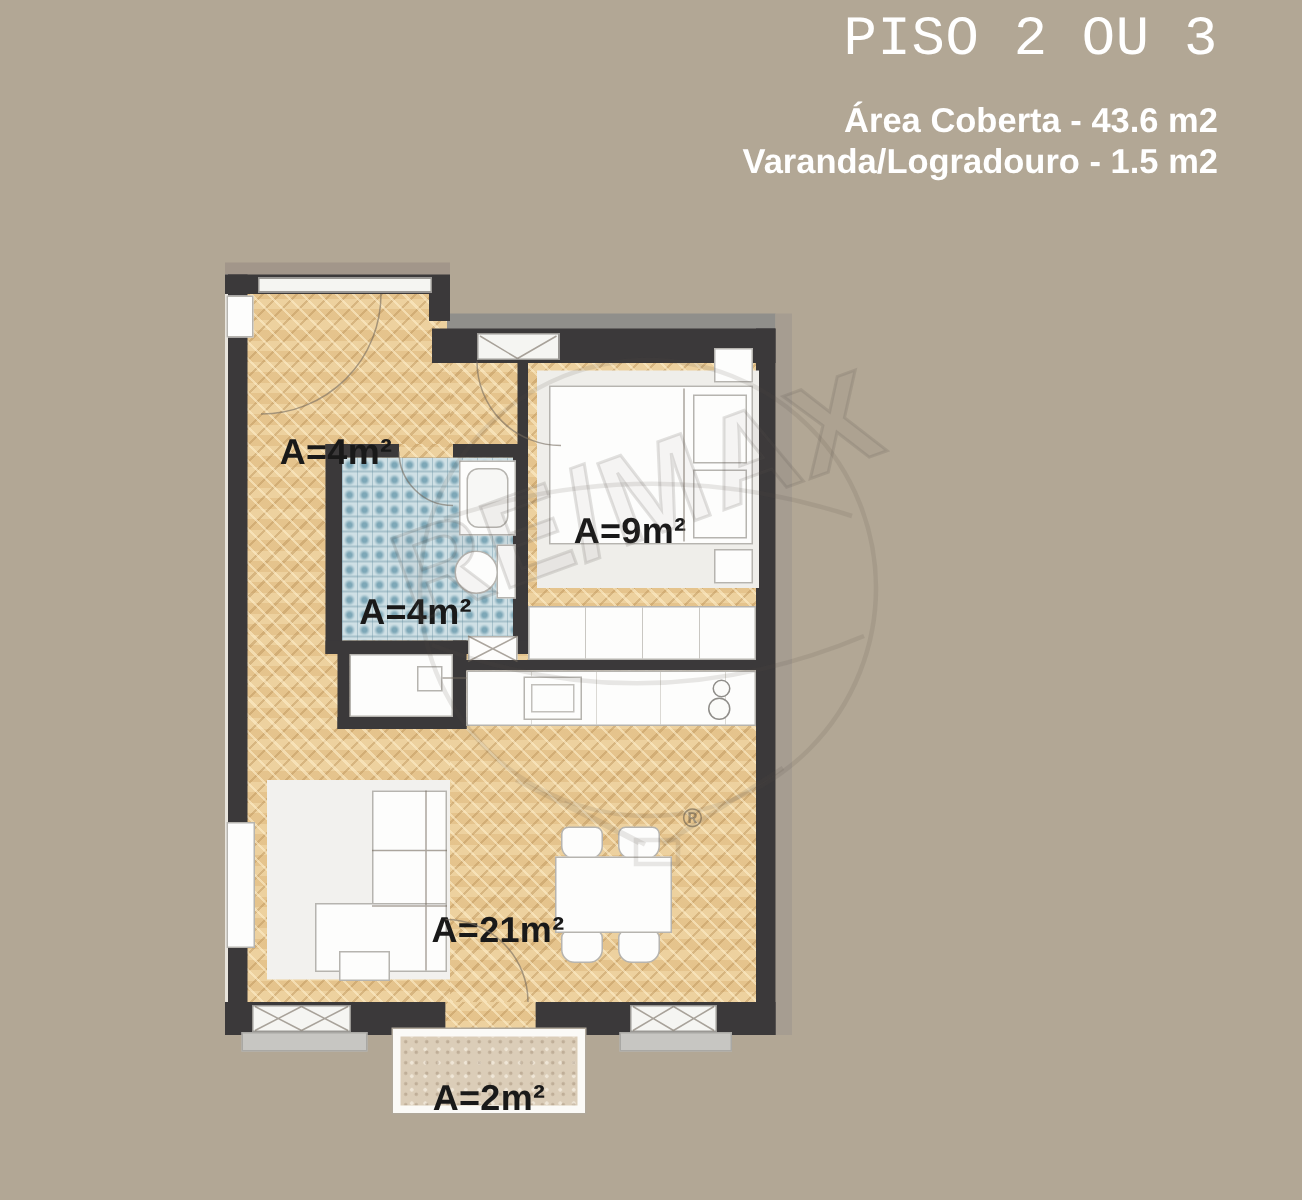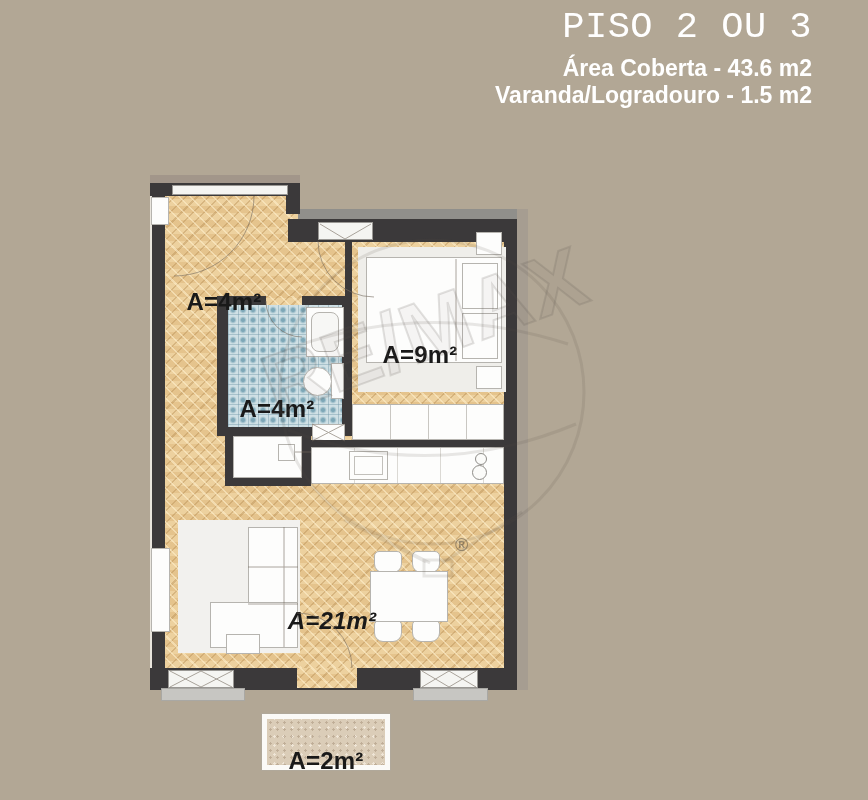--- a/index.html
+++ b/index.html
@@ -8,21 +8,21 @@
     background:#b2a795;
     font-family:"Liberation Sans", sans-serif;
   }
   .abs{position:absolute;}
 
   
   .header{position:absolute;top:6px;right:56px;text-align:right;color:#ffffff;}
   .hd-title{font-size:116px;font-weight:700;line-height:.88;letter-spacing:-2px;}
   .hd-sub{font-size:37px;font-weight:400;line-height:1.05;margin-top:2px;letter-spacing:.5px;font-family:Liberation Mono, monospace;}
   .hd-meta{font-size:23px;font-weight:600;line-height:1.2;}
-  .hd-meta.first{margin-top:8px;}
+  .hd-meta.first{margin-top:20px;}
 
   
   .parquet{
     background-color:#e8c995;
     background-image:
       repeating-linear-gradient(45deg, rgba(255,240,205,.55) 0 1.5px, rgba(255,240,205,0) 1.5px 8px),
       repeating-linear-gradient(135deg, rgba(182,140,82,.40) 0 1.5px, rgba(182,140,82,0) 1.5px 8px),
       repeating-linear-gradient(0deg, rgba(242,217,168,.5) 0 7px, rgba(226,190,132,.5) 7px 14px);
   }
   .tile{
@@ -152,28 +152,28 @@
   <div class="abs white" style="left:210px;top:602px;width:88px;height:46px;"></div>
   <div class="abs white" style="left:226px;top:634px;width:34px;height:20px;"></div>
   <div class="abs white" style="left:151px;top:548px;width:19px;height:84px;"></div>
   <div class="abs white" style="left:151px;top:197px;width:18px;height:28px;"></div>
   <div class="abs white chair" style="left:374px;top:551px;width:28px;height:22px;"></div>
   <div class="abs white chair" style="left:412px;top:551px;width:28px;height:22px;"></div>
   <div class="abs white chair" style="left:374px;top:620px;width:28px;height:22px;"></div>
   <div class="abs white chair" style="left:412px;top:620px;width:28px;height:22px;"></div>
   <div class="abs white" style="left:370px;top:571px;width:78px;height:51px;"></div>
 
-  <div class="abs speckle balcony" style="left:262px;top:714px;width:128px;height:56px;">
+  <div class="abs speckle balcony" style="left:262px;top:686px;width:128px;height:56px;">
     <span class="label">A=2m²</span>
   </div>
 
   <div class="abs label" style="left:176px;top:250px;width:96px;">A=4m²</div>
   <div class="abs label" style="left:229px;top:357px;width:96px;">A=4m²</div>
   <div class="abs label" style="left:372px;top:303px;width:96px;">A=9m²</div>
-  <div class="abs label" style="left:284px;top:569px;width:96px;font-style:italic;">A=21m²</div>
+  <div class="abs label" style="left:284px;top:569px;width:96px;">A=21m²</div>
 
   <svg class="svg-overlay" width="868" height="800" viewBox="0 0 868 800">
     <g stroke="#756b5f" stroke-width="1" fill="none" opacity="0.6">
       <path d="M 254 196 A 80 80 0 0 1 174 276"></path>
       <path d="M 318 241 A 56 56 0 0 0 374 297"></path>
       <path d="M 266 301 A 36 36 0 0 0 302 337"></path>
       <path d="M 352 668 A 55 55 0 0 0 297 613"></path>
       <path d="M 295 452 L 311 452"></path>
       <path d="M 312 424 L 345 441 M 345 424 L 312 441"></path>
       <path d="M 320 224 L 345 239 M 371 224 L 345 239"></path>

